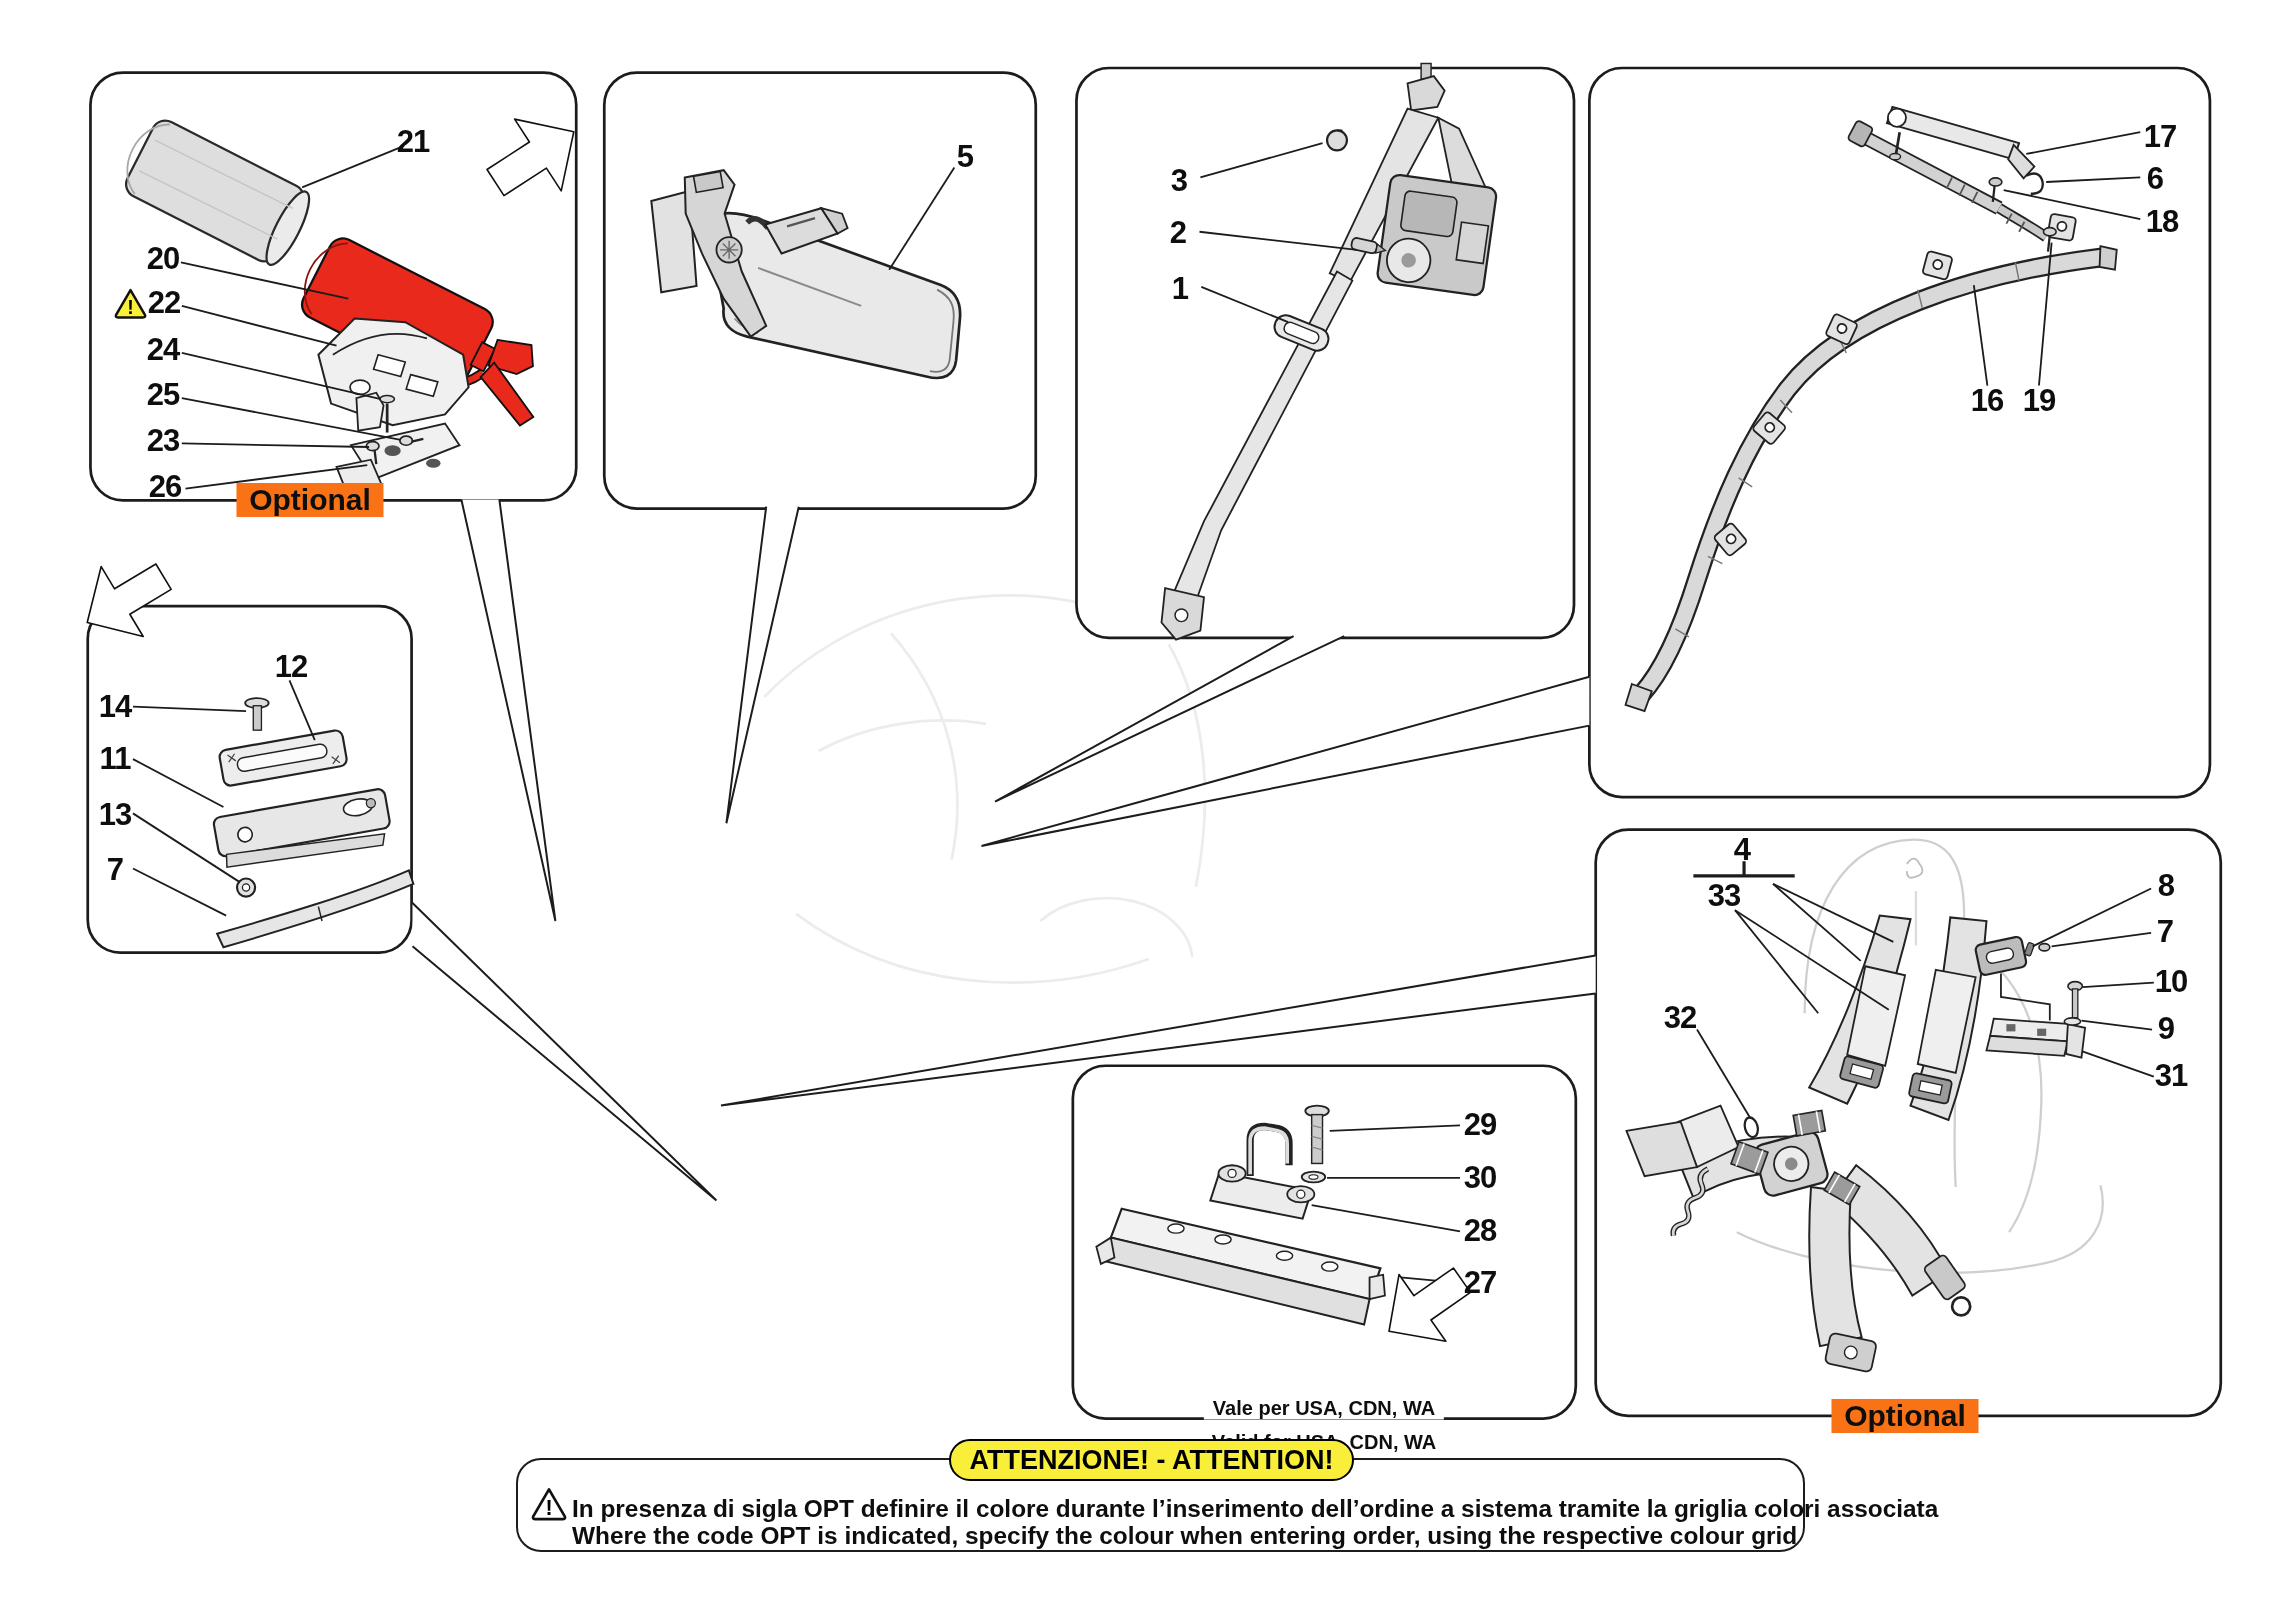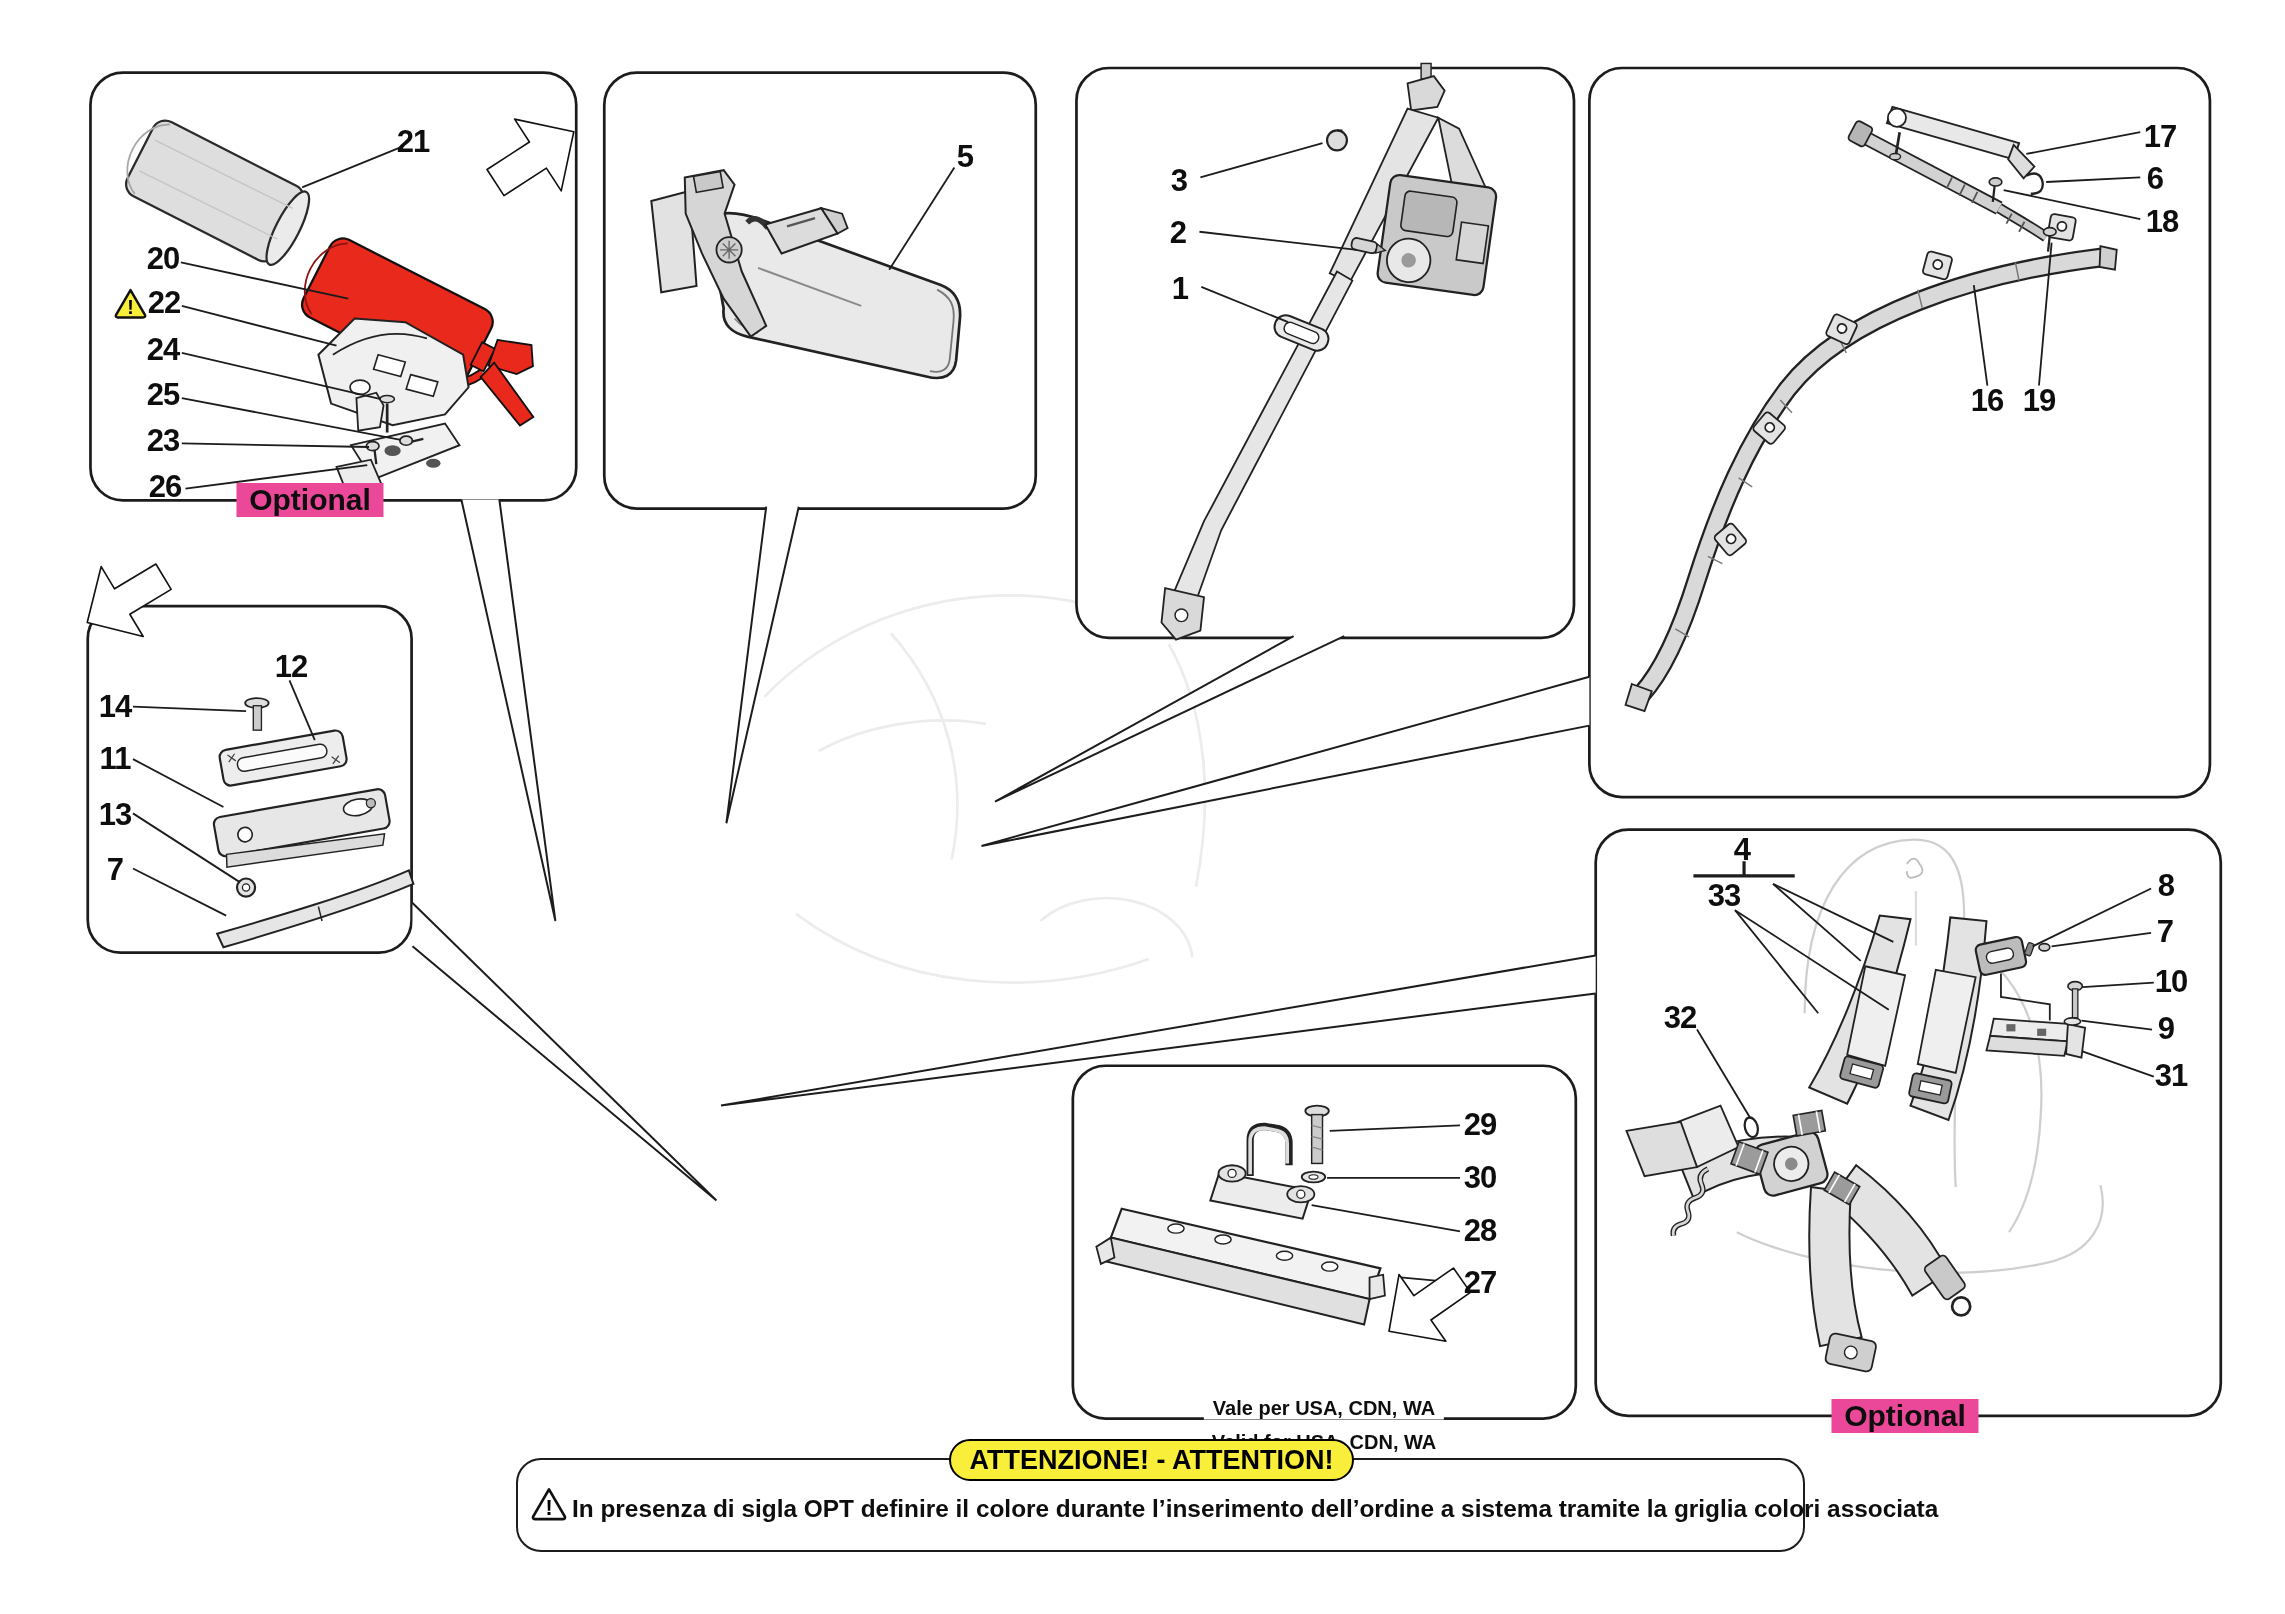--- a/index.html
+++ b/index.html
@@ -1,20 +1,20 @@
 <!DOCTYPE html>
 <html style="--red: #e8291c; --yellow: #f9ee3a;font-size:14.5px"><head>
 <meta charset="utf-8">
 <style>
   html,body{margin:0;padding:0;background:#fff;}
   body{width:2285px;height:1615px;position:relative;font-family:"Liberation Sans",sans-serif;}
   #stage{position:absolute;left:0;top:0;width:2285px;height:1615px;}
   svg.art{position:absolute;left:0;top:0;}
   .num{position:absolute;transform:translate(-50%,-50%);font-weight:700;font-size:31px;color:#0e0e0e;letter-spacing:-0.9px;white-space:nowrap;}
-  .cap{position:absolute;transform:translate(-50%,-50%);font-weight:700;font-size:30px;color:#0e0e0e;background:#ec4899;padding:0 12.7px;white-space:nowrap;}
+  .cap{position:absolute;transform:translate(-50%,-50%);font-weight:700;font-size:30px;color:#0e0e0e;background:#f97316;padding:0 12.7px;white-space:nowrap;}
   .cap2{position:absolute;transform:translate(-50%,-50%);font-weight:700;font-size:20px;color:#0e0e0e;white-space:nowrap;}
   .pill{position:absolute;left:949px;top:1439px;width:401px;height:38px;background:var(--yellow,#f9ee3a);
         border:2.7px solid #000;border-radius:22px;display:flex;align-items:center;justify-content:center;
         font-weight:700;font-size:27px;color:#000;z-index:6;}
   .warnbox{position:absolute;left:516px;top:1458px;width:1285px;height:90px;border:2.7px solid #1c1c1c;border-radius:25px;background:#fff;z-index:5;}
   .warnline{position:absolute;left:54px;right:9px;text-align:center;font-weight:700;font-size:24.4px;color:#0e0e0e;white-space:nowrap;margin-top:16px;}
   .wl1{top:33px;transform:translateY(-50%);}
   .wl2{top:60px;transform:translateY(-50%);}
   .tri{position:absolute;z-index:7;}
 </style>
@@ -433,17 +433,18 @@
   <path d="M16 2 L30 26 Q31 28.5 28 28.5 L4 28.5 Q1 28.5 2 26 Z" fill="var(--yellow,#f9ee3a)" stroke="#111" stroke-width="2.4" stroke-linejoin="round"></path>
   <text x="16" y="25" text-anchor="middle" font-family="Liberation Sans, sans-serif" font-weight="700" font-size="19">!</text>
 </svg>
 
 <div class="warnbox">
   <svg style="position:absolute;left:12.7px;top:27px" width="36" height="34" viewBox="0 0 32 30">
     <path d="M16 2 L30 26 Q31 28.5 28 28.5 L4 28.5 Q1 28.5 2 26 Z" fill="#fff" stroke="#111" stroke-width="2.4" stroke-linejoin="round"></path>
     <text x="16" y="25" text-anchor="middle" font-family="Liberation Sans, sans-serif" font-weight="700" font-size="19">!</text>
   </svg>
   <div class="warnline wl1">In presenza di sigla OPT definire il colore durante l’inserimento dell’ordine a sistema tramite la griglia colori associata</div>
+  <div class="warnline wl2">Where the code OPT is indicated, specify the colour when entering order, using the respective colour grid</div>
 </div>
 <div class="pill">ATTENZIONE! - ATTENTION!</div>
 
 </div>
 
 
 </body></html>

